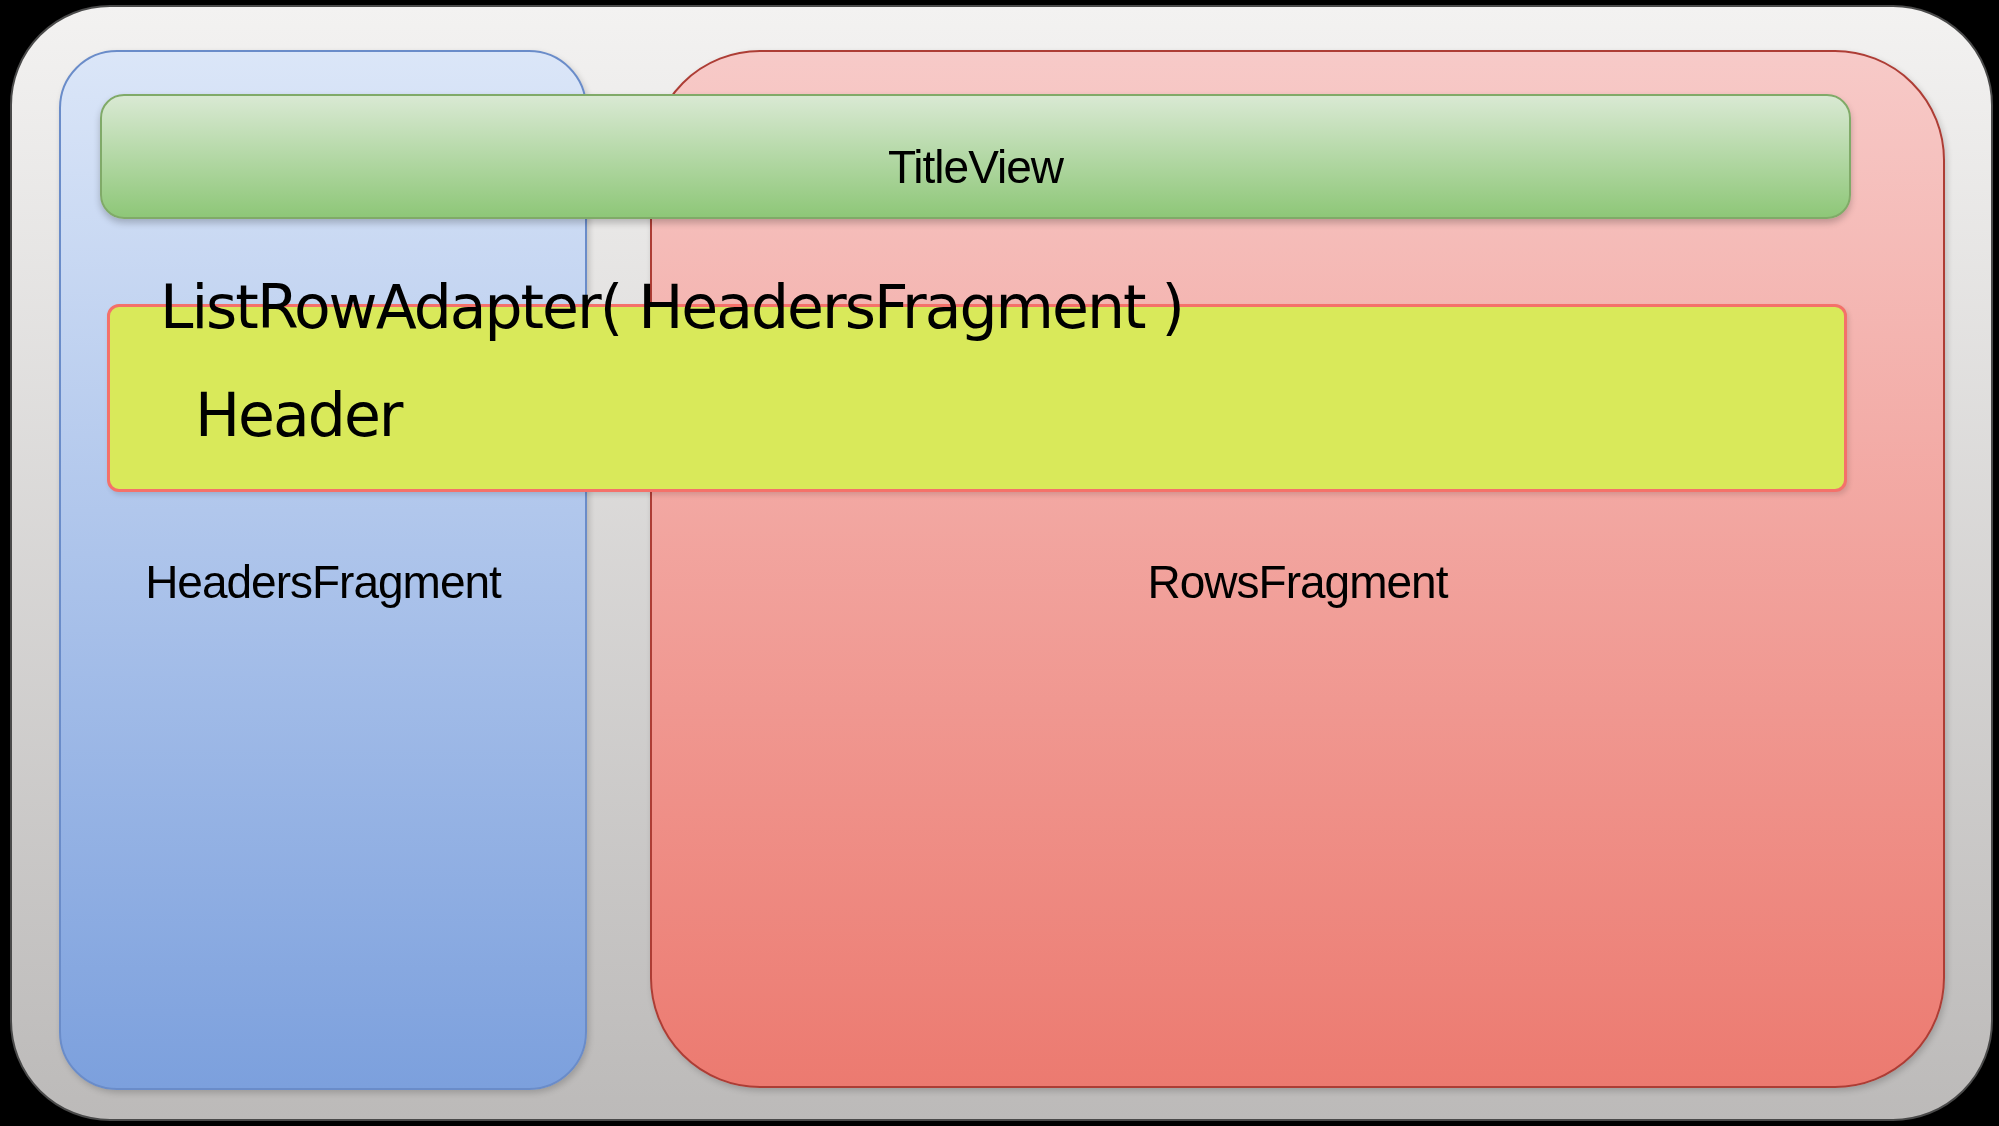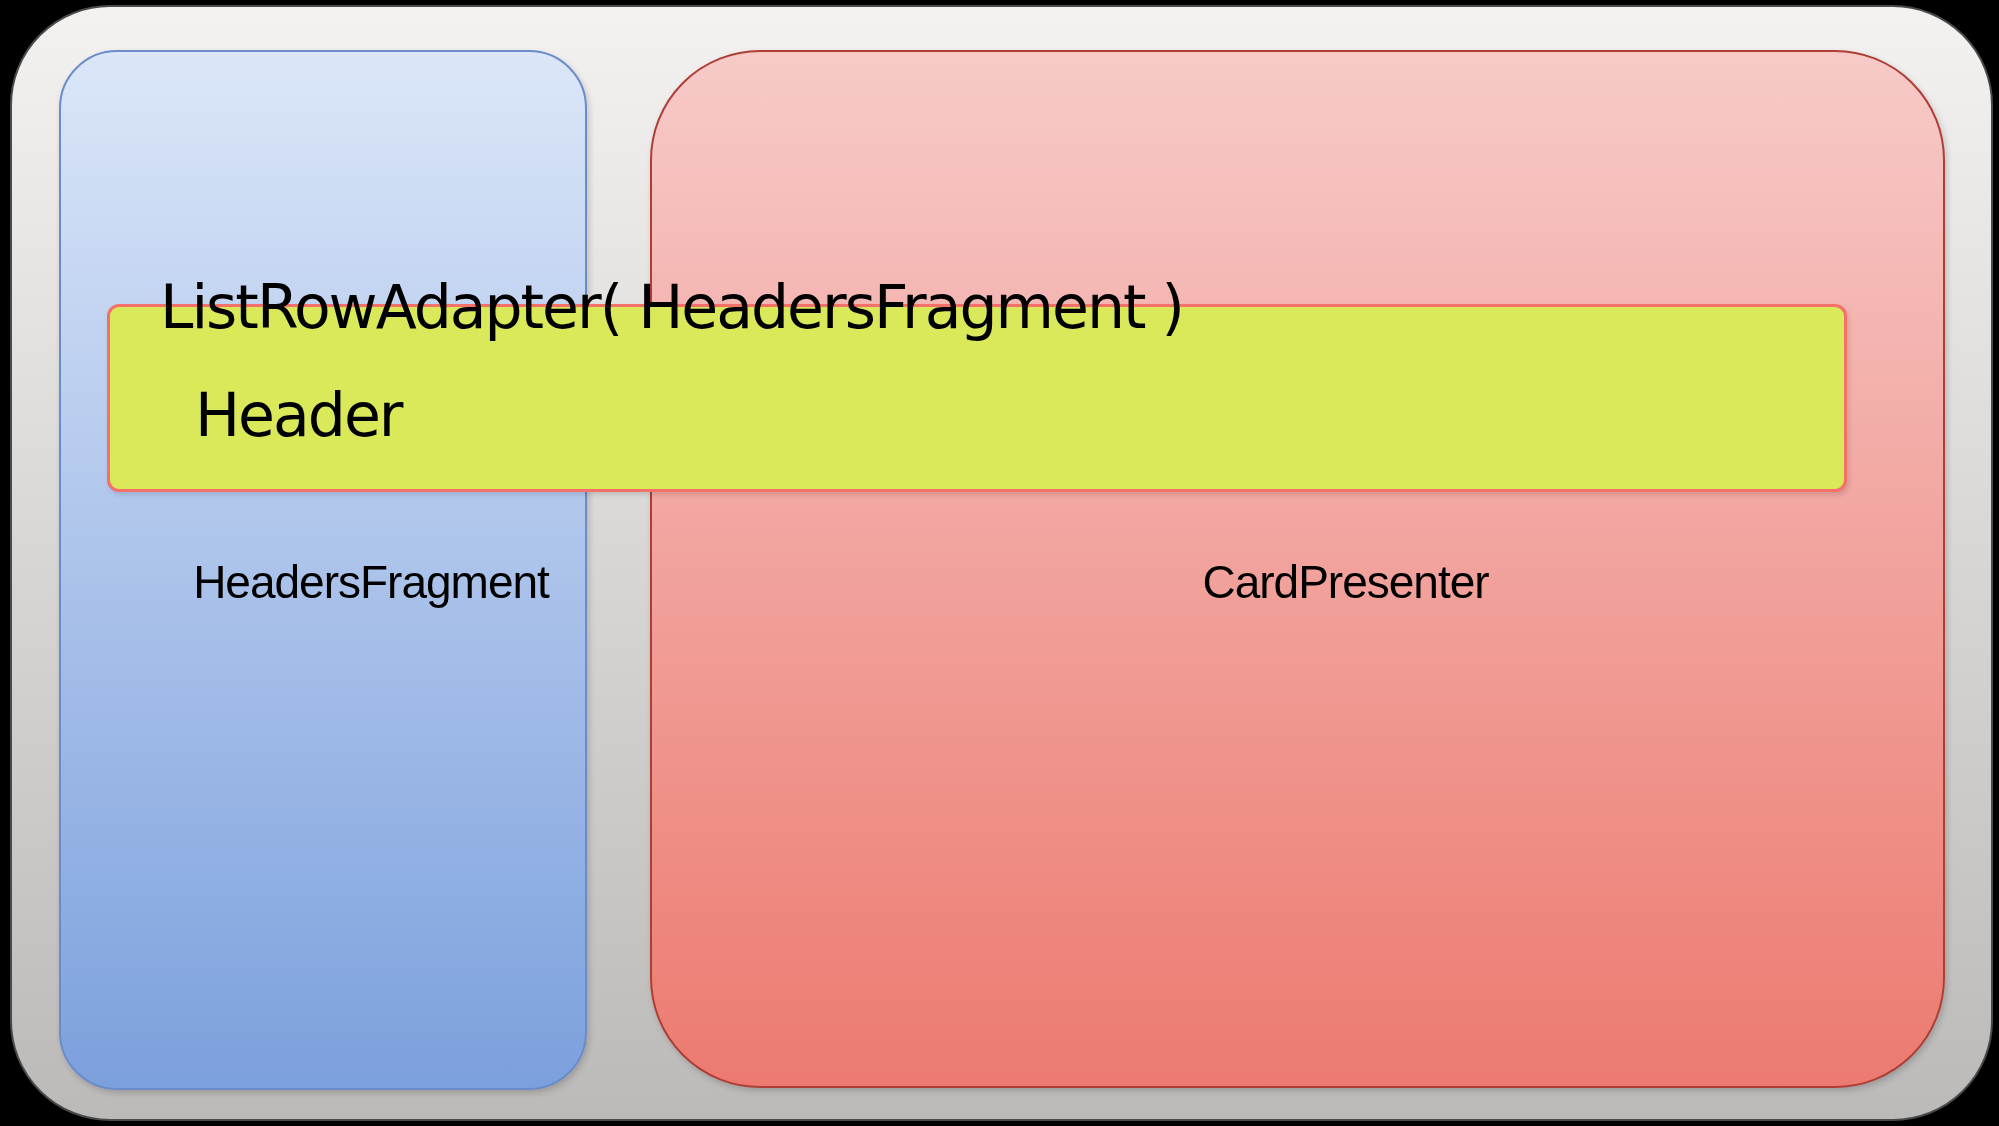--- a/index.html
+++ b/index.html
@@ -84,41 +84,43 @@
     line-height: 70px;
   }
   .adapter-line      { left: 148px; top: 265px; }
   .header-cell       { left: 183px; top: 373px; }
   .card-adapter-cell { left: 787px; top: 373px; }
   .frag-label {
     font-size: 46px;
     letter-spacing: -1px;
     line-height: 54px;
     text-align: center;
-    padding-left: 48px;
   }
   .headers-frag-label { left: 47px;  top: 548px; width: 528px;  }
   .rows-frag-label    { left: 638px; top: 548px; width: 1295px; }
 </style>
 </head>
 <body>
 
 <div class="stage">
   <div class="outer-panel">
 
     <div class="box headers-box"></div>
 
     <div class="box rows-box"></div>
 
+    <div class="box title-bar">
+      <span class="bar-label">TitleView</span>
+    </div>
 
     <div class="box listrow-box"></div>
 
     <div class="label big-label adapter-line">ListRowAdapter( HeadersFragment )</div>
 
     <div class="label big-label header-cell">Header</div>
 
 
     <div class="label frag-label headers-frag-label">HeadersFragment</div>
 
-    <div class="label frag-label rows-frag-label">CardPresenter</div>
+    <div class="label frag-label rows-frag-label">RowsFragment</div>
 
   </div>
 </div>
 
 </body></html>

